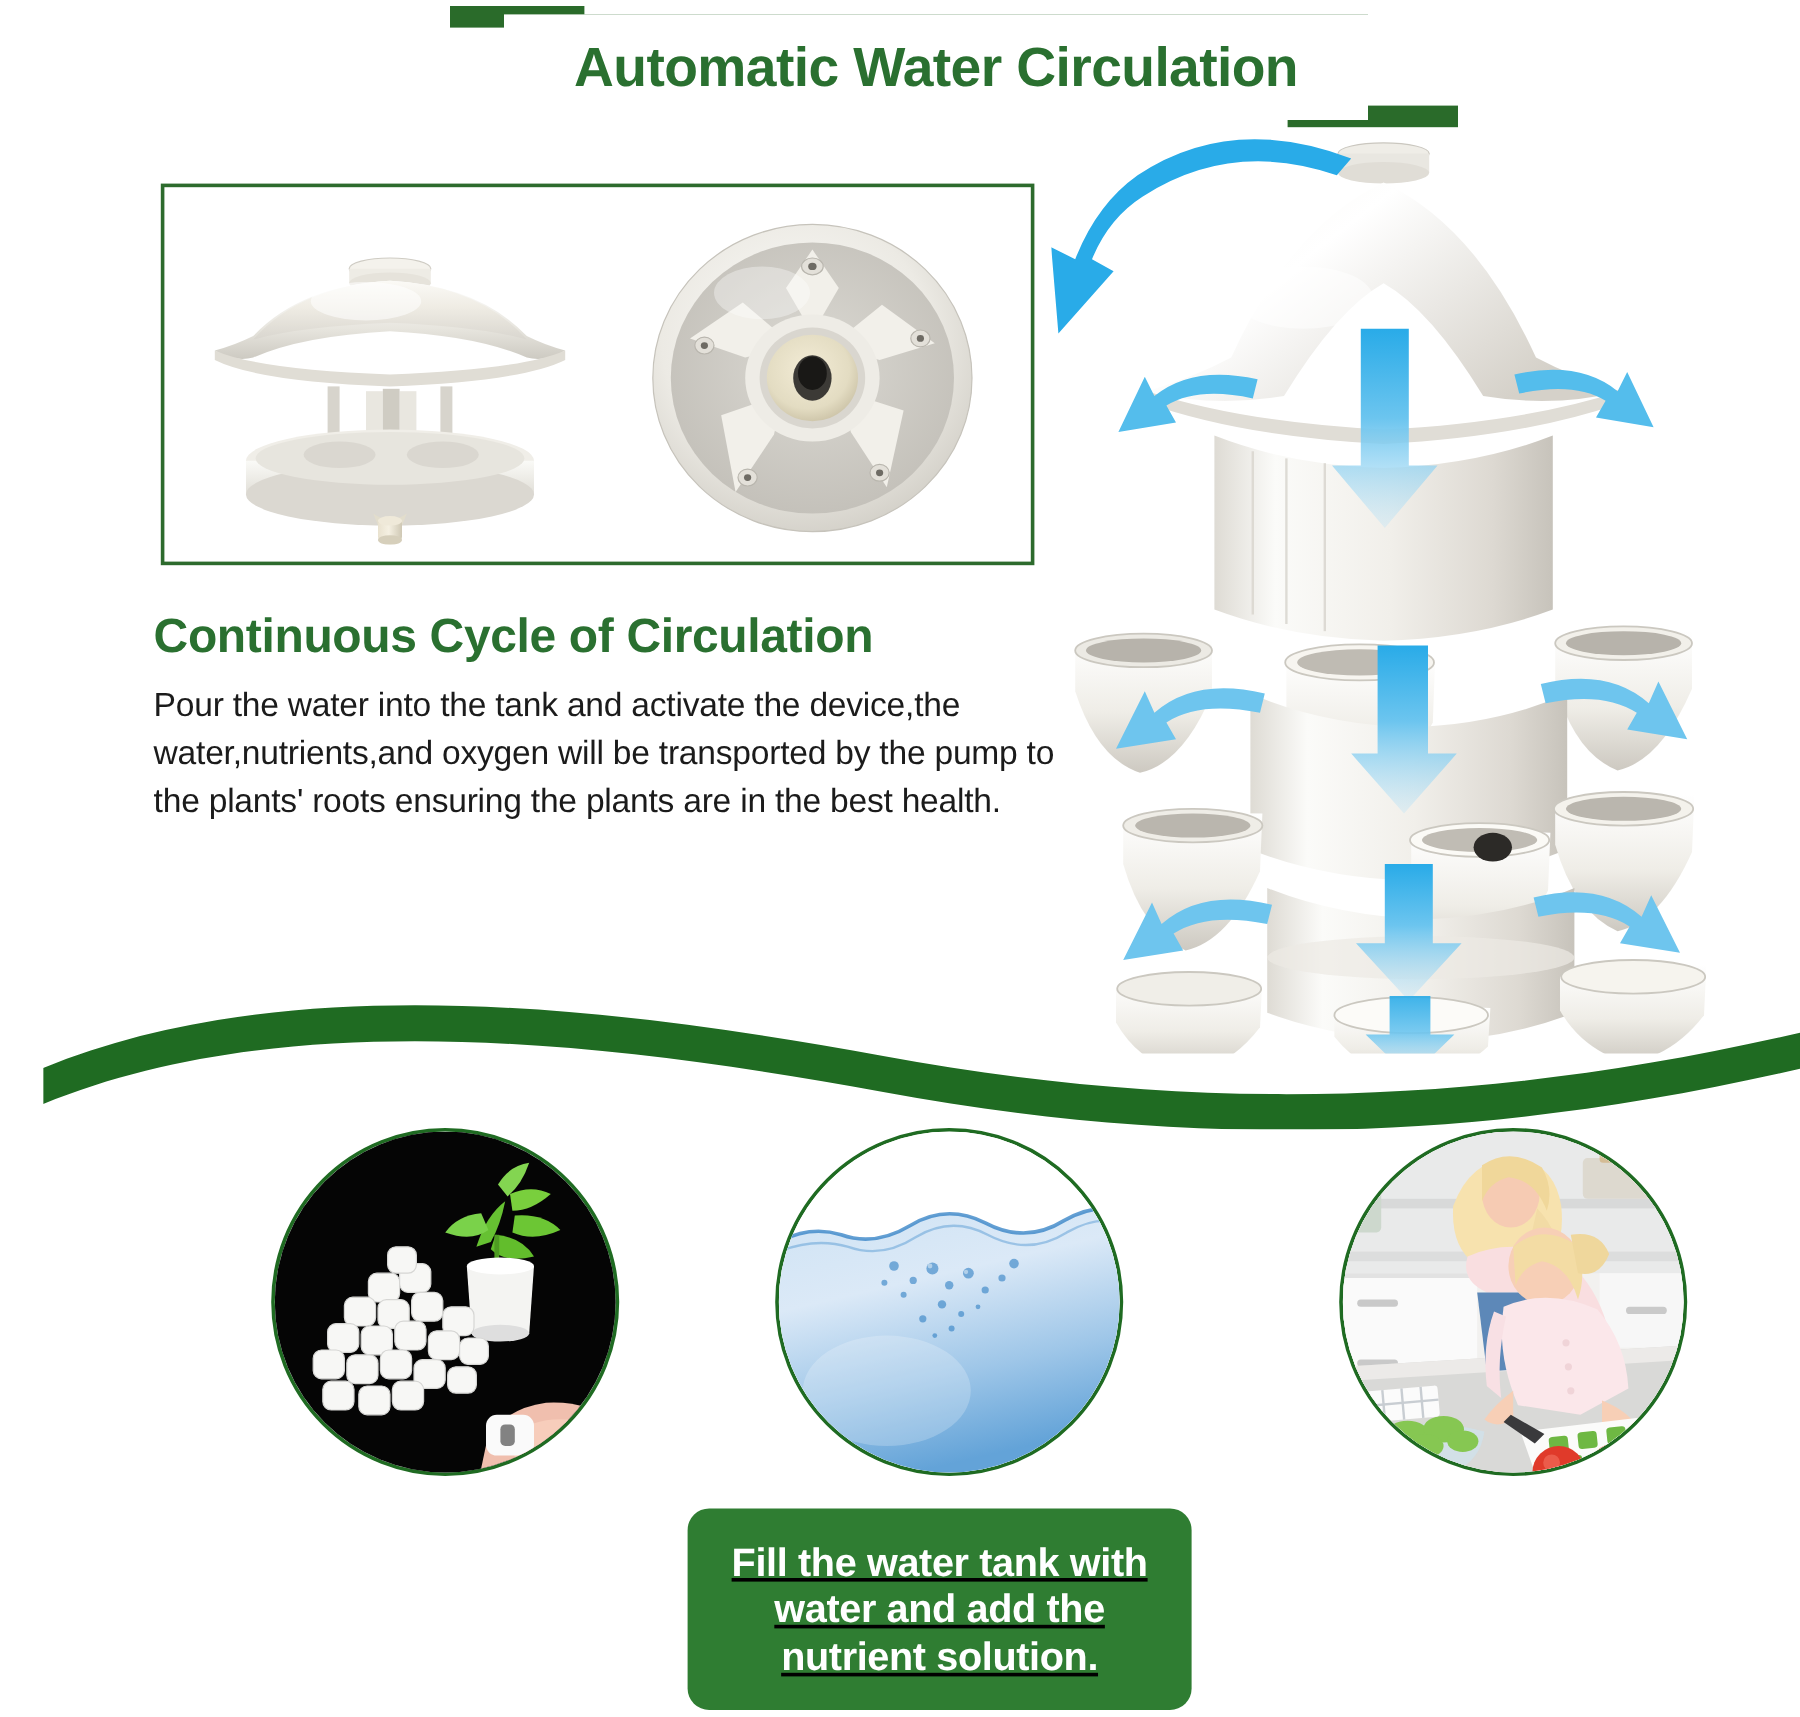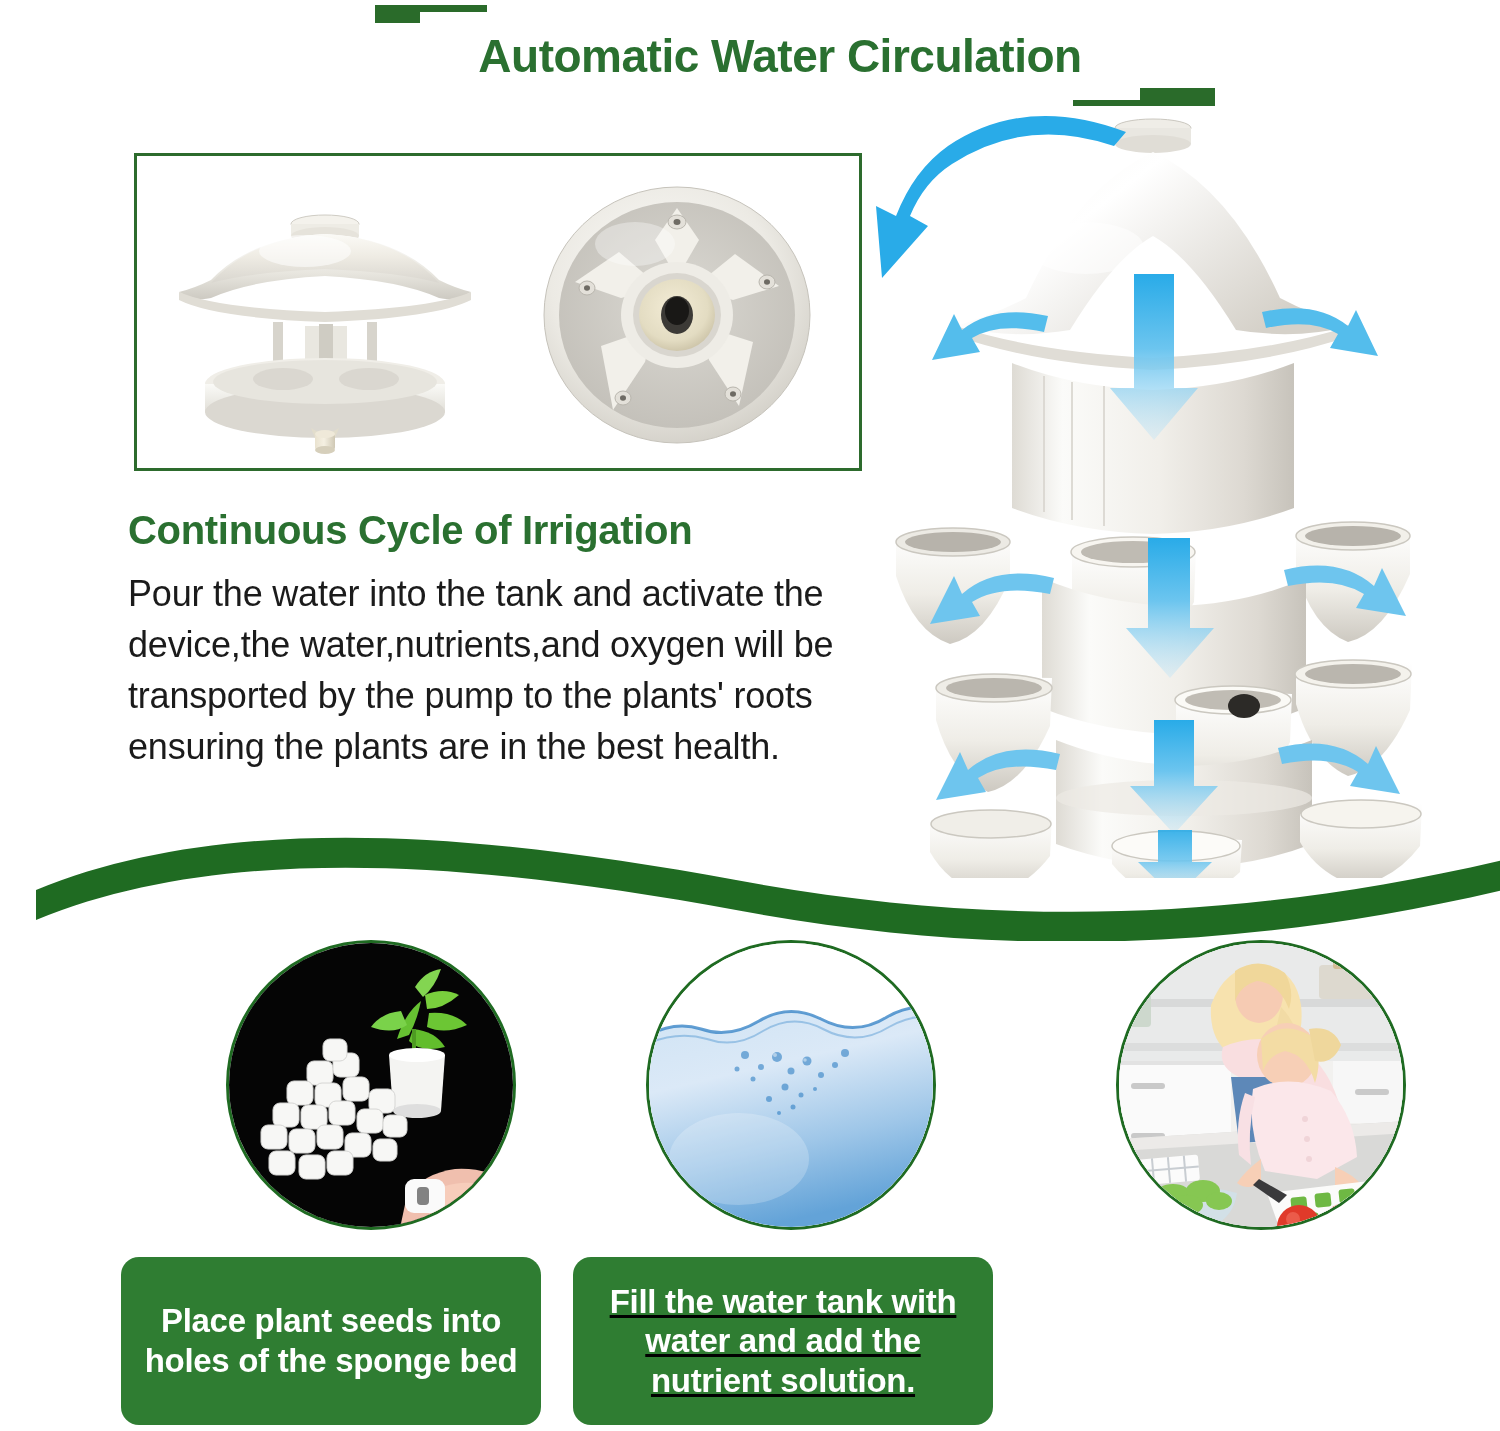--- a/index.html
+++ b/index.html
@@ -51,21 +51,21 @@
   .pump-side { position: absolute; left: 18px; top: 20px; width: 340px; height: 278px; }
   .pump-bottom { position: absolute; left: 390px; top: 22px; width: 300px; height: 274px; }
 
   
   .txt-block { position: absolute; left: 92px; top: 508px; width: 760px; }
   .txt-heading {
     color: #2a7030; font-size: 40px; font-weight: bold;
     letter-spacing: -0.3px; line-height: 1.1; margin-bottom: 16px;
   }
   .txt-body {
-    color: #1b1b1b; font-size: 36px; line-height: 1.42;
+    color: #1b1b1b; font-size: 28px; line-height: 1.42;
     letter-spacing: -0.2px;
   }
 
   
   .tower-wrap { position: absolute; left: 840px; top: 108px; width: 660px; height: 770px; }
 
   
   .wave { position: absolute; left: 0; top: 826px; width: 1500px; height: 115px; }
 
   
@@ -211,21 +211,21 @@
         <ellipse cx="240" cy="104" rx="3" ry="2.8"></ellipse>
         <ellipse cx="206" cy="216" rx="3" ry="2.8"></ellipse>
         <ellipse cx="96" cy="220" rx="3" ry="2.8"></ellipse>
         <ellipse cx="60" cy="110" rx="3" ry="2.8"></ellipse>
       </g>
       <ellipse cx="108" cy="66" rx="40" ry="22" fill="#ffffff" opacity="0.35"></ellipse>
     </svg>
   </div>
 
   <div class="txt-block">
-    <div class="txt-heading">Continuous Cycle of Irrigation</div>
+    <div class="txt-heading">Continuous Cycle of Circulation</div>
     <div class="txt-body">Pour the water into the tank and activate the device,the water,nutrients,and oxygen will be transported by the pump to the plants' roots ensuring the plants are in the best health.</div>
   </div>
 
   <div class="tower-wrap">
     <svg width="660" height="770" viewBox="0 0 660 770">
       <defs>
         <linearGradient id="plasticV" x1="0" y1="0" x2="1" y2="0">
           <stop offset="0%" stop-color="#dedbd4"></stop>
           <stop offset="18%" stop-color="#fbfbf9"></stop>
           <stop offset="52%" stop-color="#f1efea"></stop>
@@ -393,23 +393,20 @@
             <rect x="94" y="96" width="24" height="22" rx="7"></rect>
           </g>
 
           <g>
             <path d="M178 252 Q196 230 226 226 Q262 224 282 244 L290 290 L170 290 Z" fill="#f0bfae"></path>
             <path d="M196 254 Q216 238 244 240 Q262 248 258 268 Q232 282 200 272 Z" fill="#f7cdbb"></path>
             <rect x="176" y="236" width="40" height="34" rx="9" fill="#fafafa"></rect>
             <rect x="188" y="244" width="12" height="18" rx="4" fill="#0a0a0a" opacity="0.5"></rect>
           </g>
         </svg>
-      </div>
-      <div class="card w1">
-        <div class="card-text">Place plant seeds into holes of the sponge bed</div>
       </div>
     </div>
 
     <div class="step-col c2">
       <div class="circle">
         <svg width="290" height="290" viewBox="0 0 290 290">
           <defs>
             <linearGradient id="waterBody" x1="0" y1="0" x2="0.3" y2="1">
               <stop offset="0%" stop-color="#cfe3f4"></stop>
               <stop offset="35%" stop-color="#dbe9f7"></stop>

